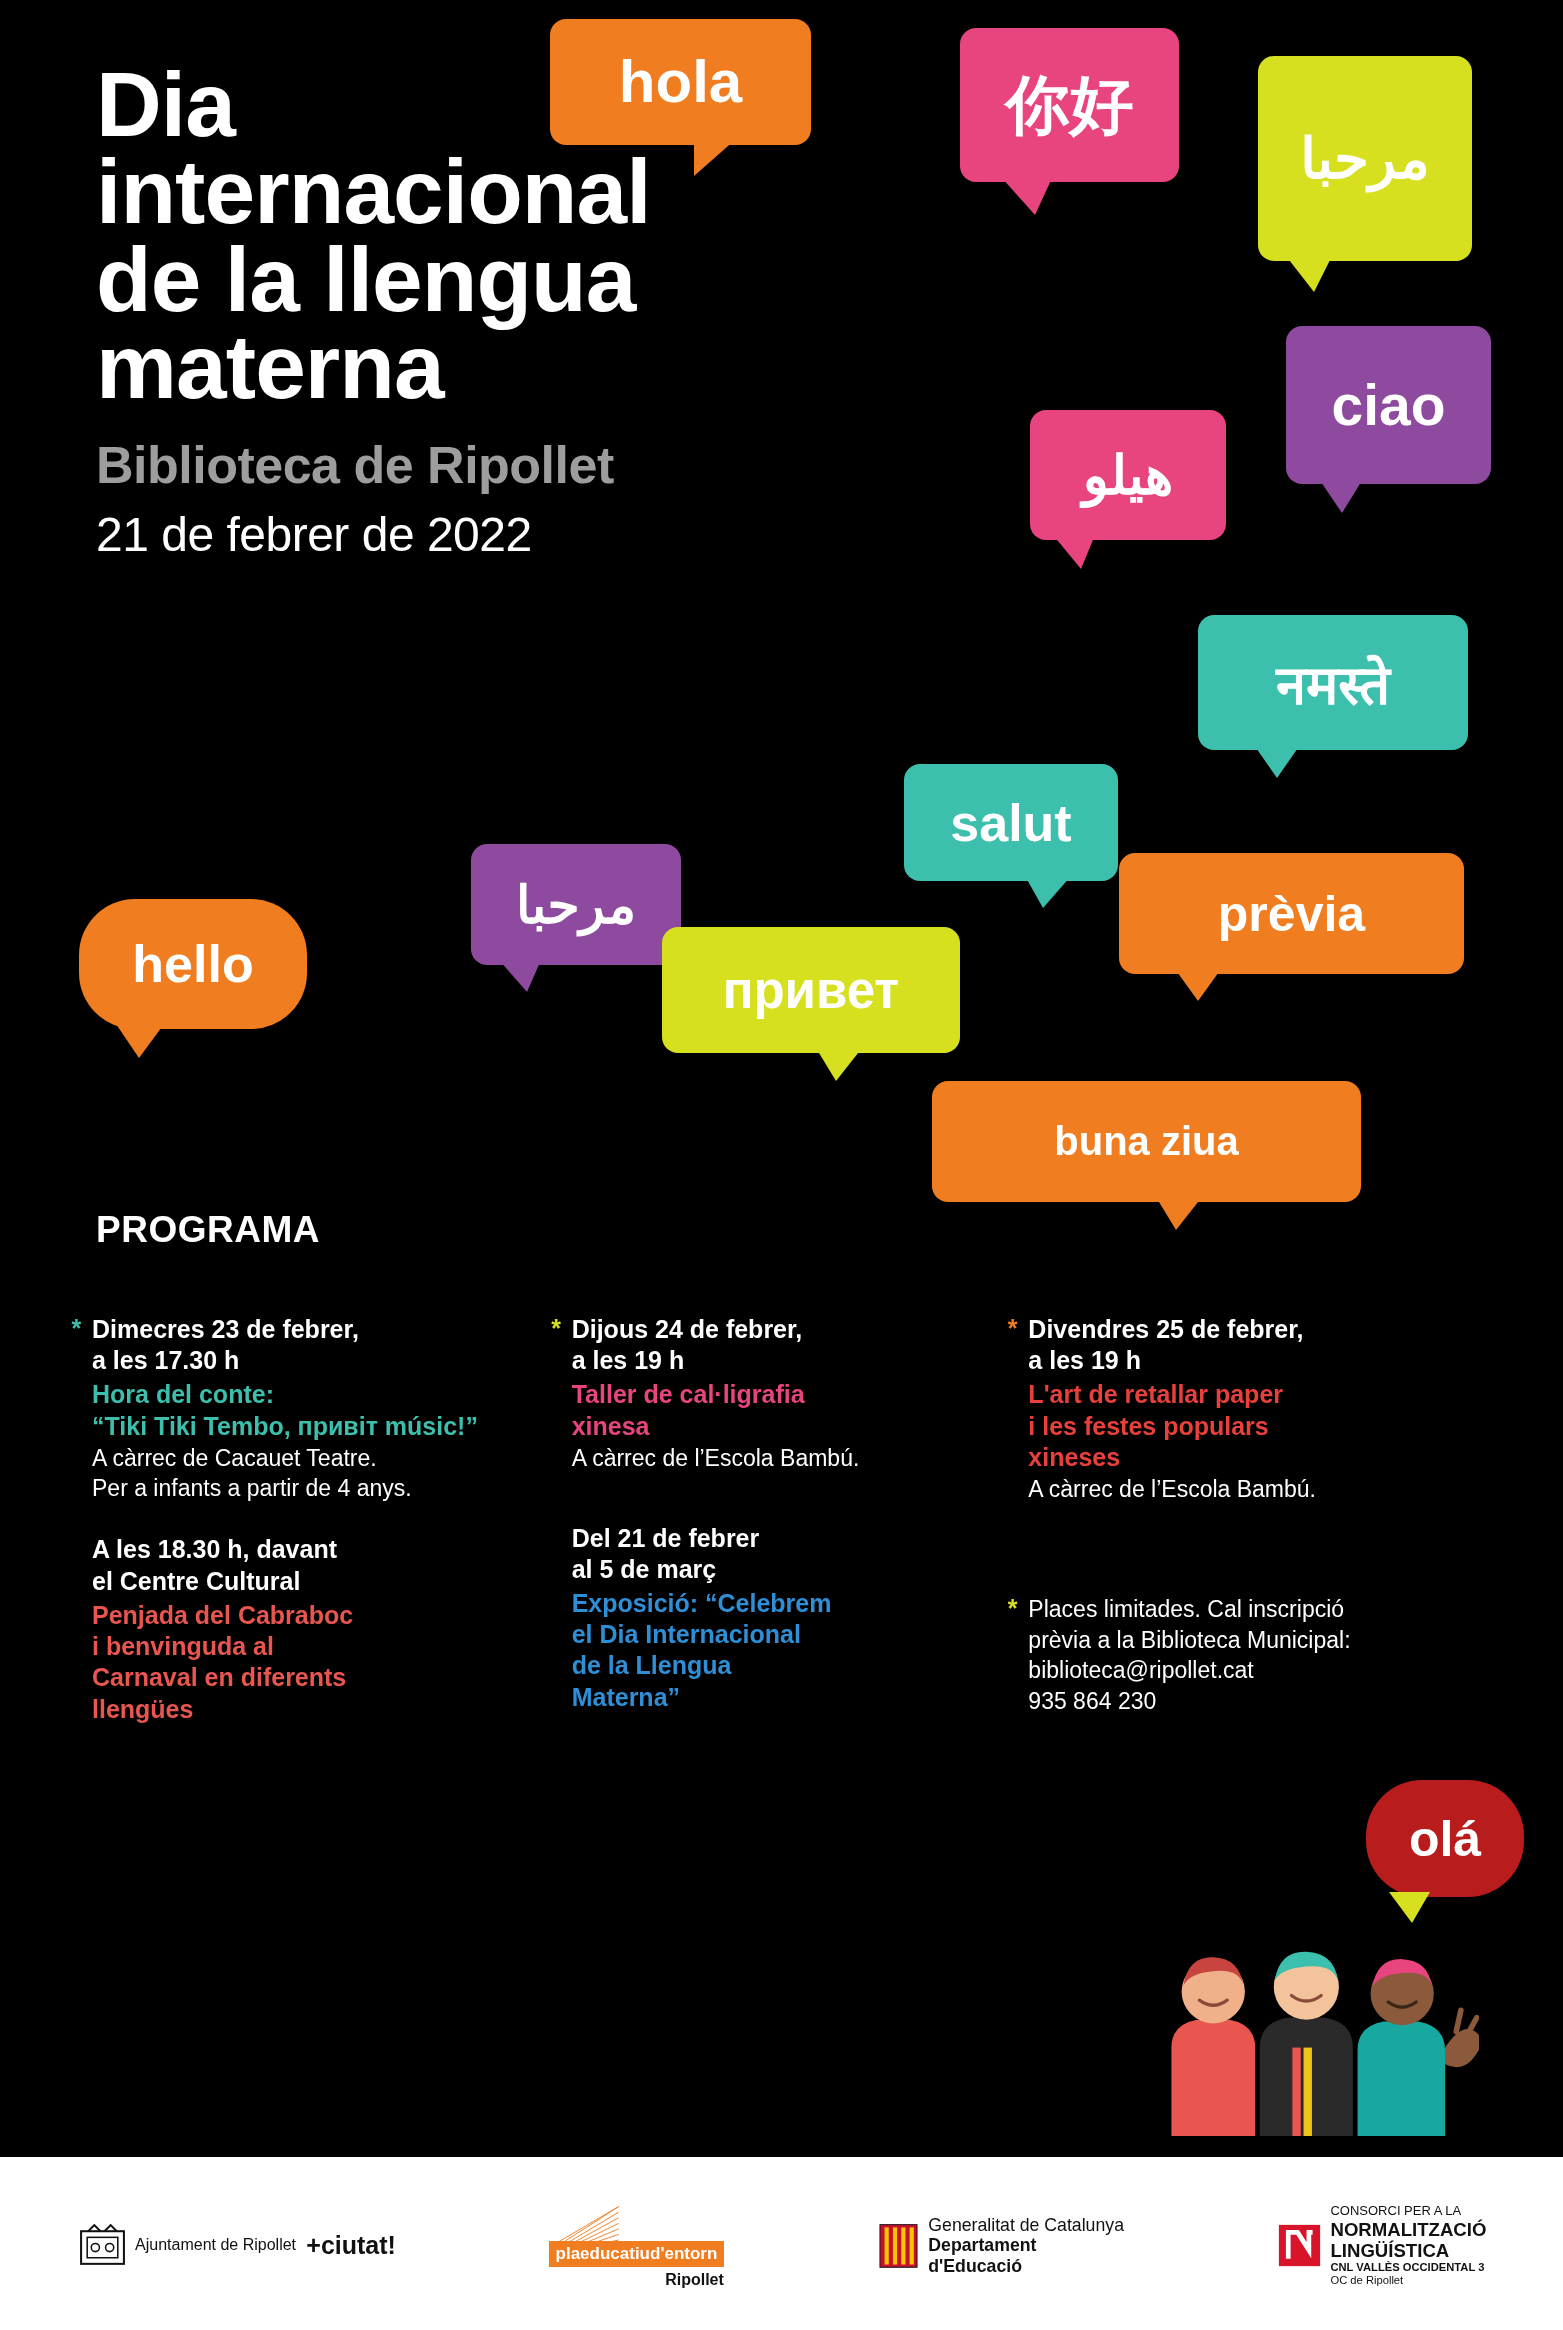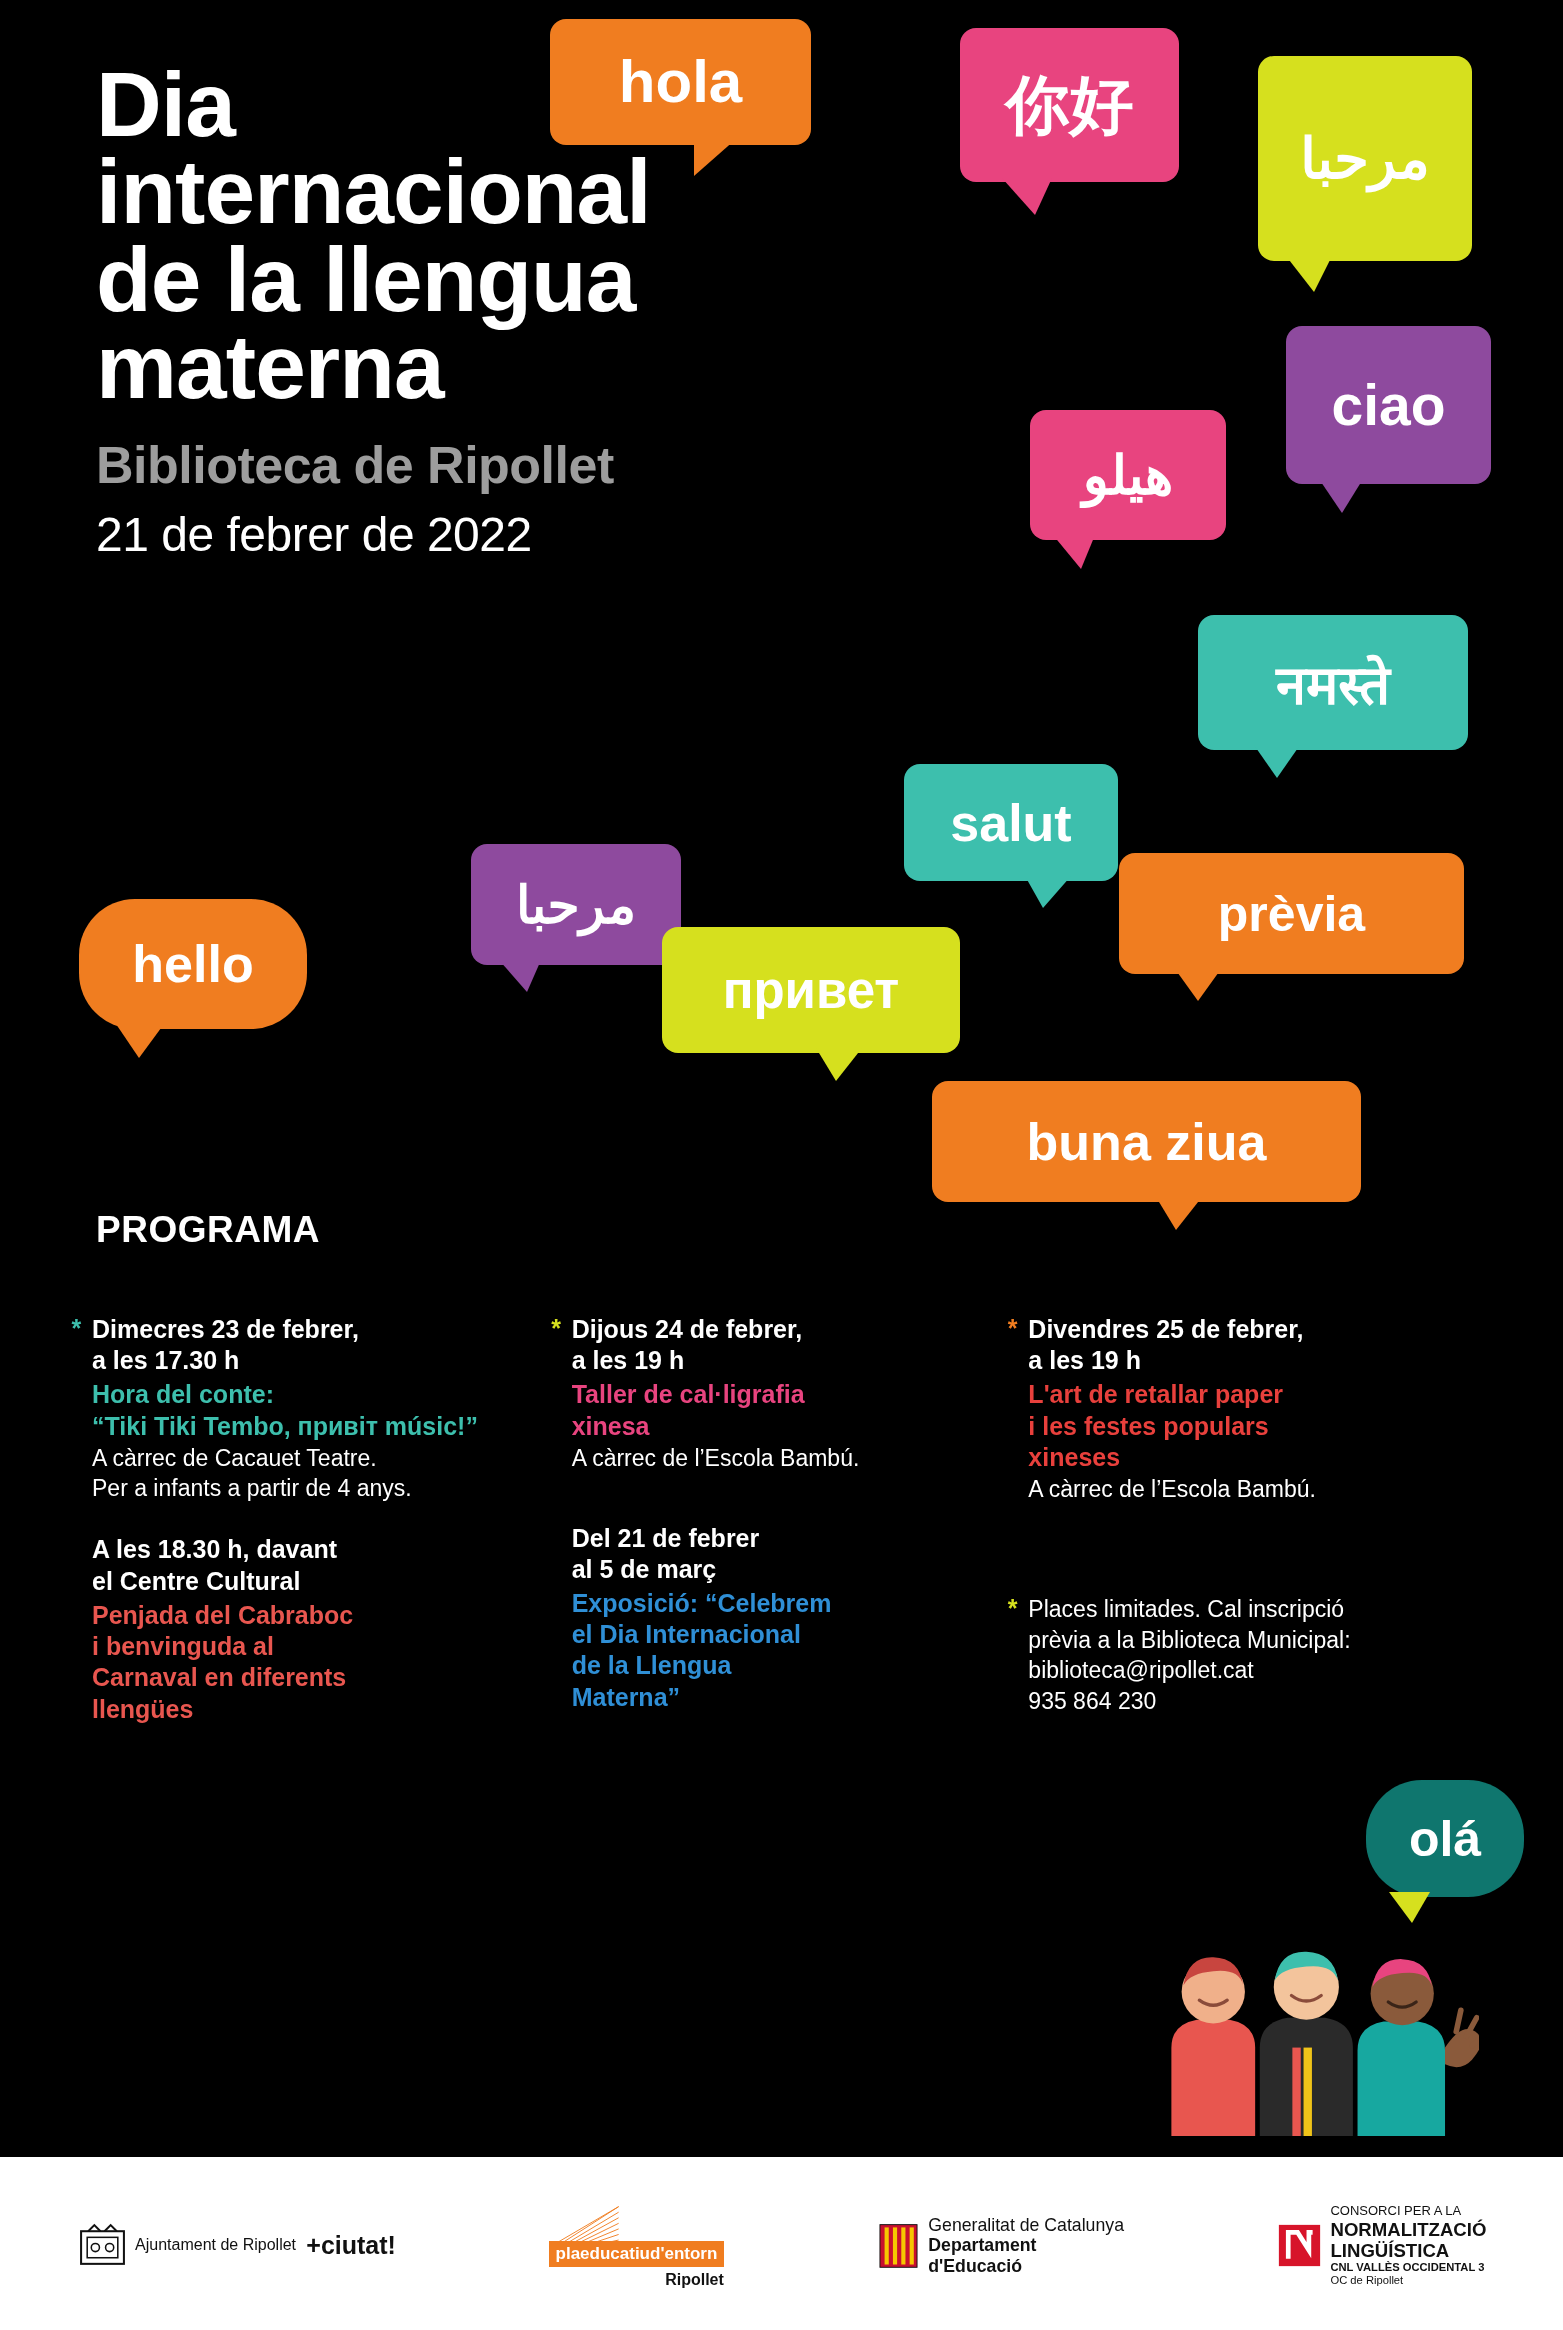--- a/index.html
+++ b/index.html
@@ -218,26 +218,26 @@
     <span>hello</span>
     <span class="tail" style="bottom:-29px; left:37px; border-left:23px solid transparent; border-right:25px solid transparent; border-top:34px solid #f07d20;"></span>
   </div>
 
   <div class="bubble" style="left:662px; top:927px; width:298px; height:126px; background:#d6e01e; font-size:51px;">
     <span>привет</span>
     <span class="tail" style="bottom:-28px; left:154px; border-left:20.5px solid transparent; border-right:26px solid transparent; border-top:33px solid #d6e01e;"></span>
   </div>
 
 
-  <div class="bubble" style="left:932px; top:1081px; width:429px; height:121px; background:#f07d20; font-size:52px;">
+  <div class="bubble" style="left:932px; top:1081px; width:429px; height:121px; background:#f07d20; font-size:40px;">
     <span>buna ziua</span>
     <span class="tail" style="bottom:-28px; left:224px; border-left:20.5px solid transparent; border-right:26px solid transparent; border-top:33px solid #f07d20;"></span>
   </div>
 
-  <div class="bubble bub-round" style="left:1366px; top:1780px; width:158px; height:117px; background:#0f766e; font-size:50px;">
+  <div class="bubble bub-round" style="left:1366px; top:1780px; width:158px; height:117px; background:#b91c1c; font-size:50px;">
     <span>olá</span>
     <span class="tail" style="bottom:-26px; left:23px; border-left:23px solid transparent; border-right:18.6px solid transparent; border-top:31px solid #d6e01e;"></span>
   </div>
 
   <div class="program-title">PROGRAMA</div>
 
   <div class="cols">
 
     <div class="col col-1">
       <div class="entry">

